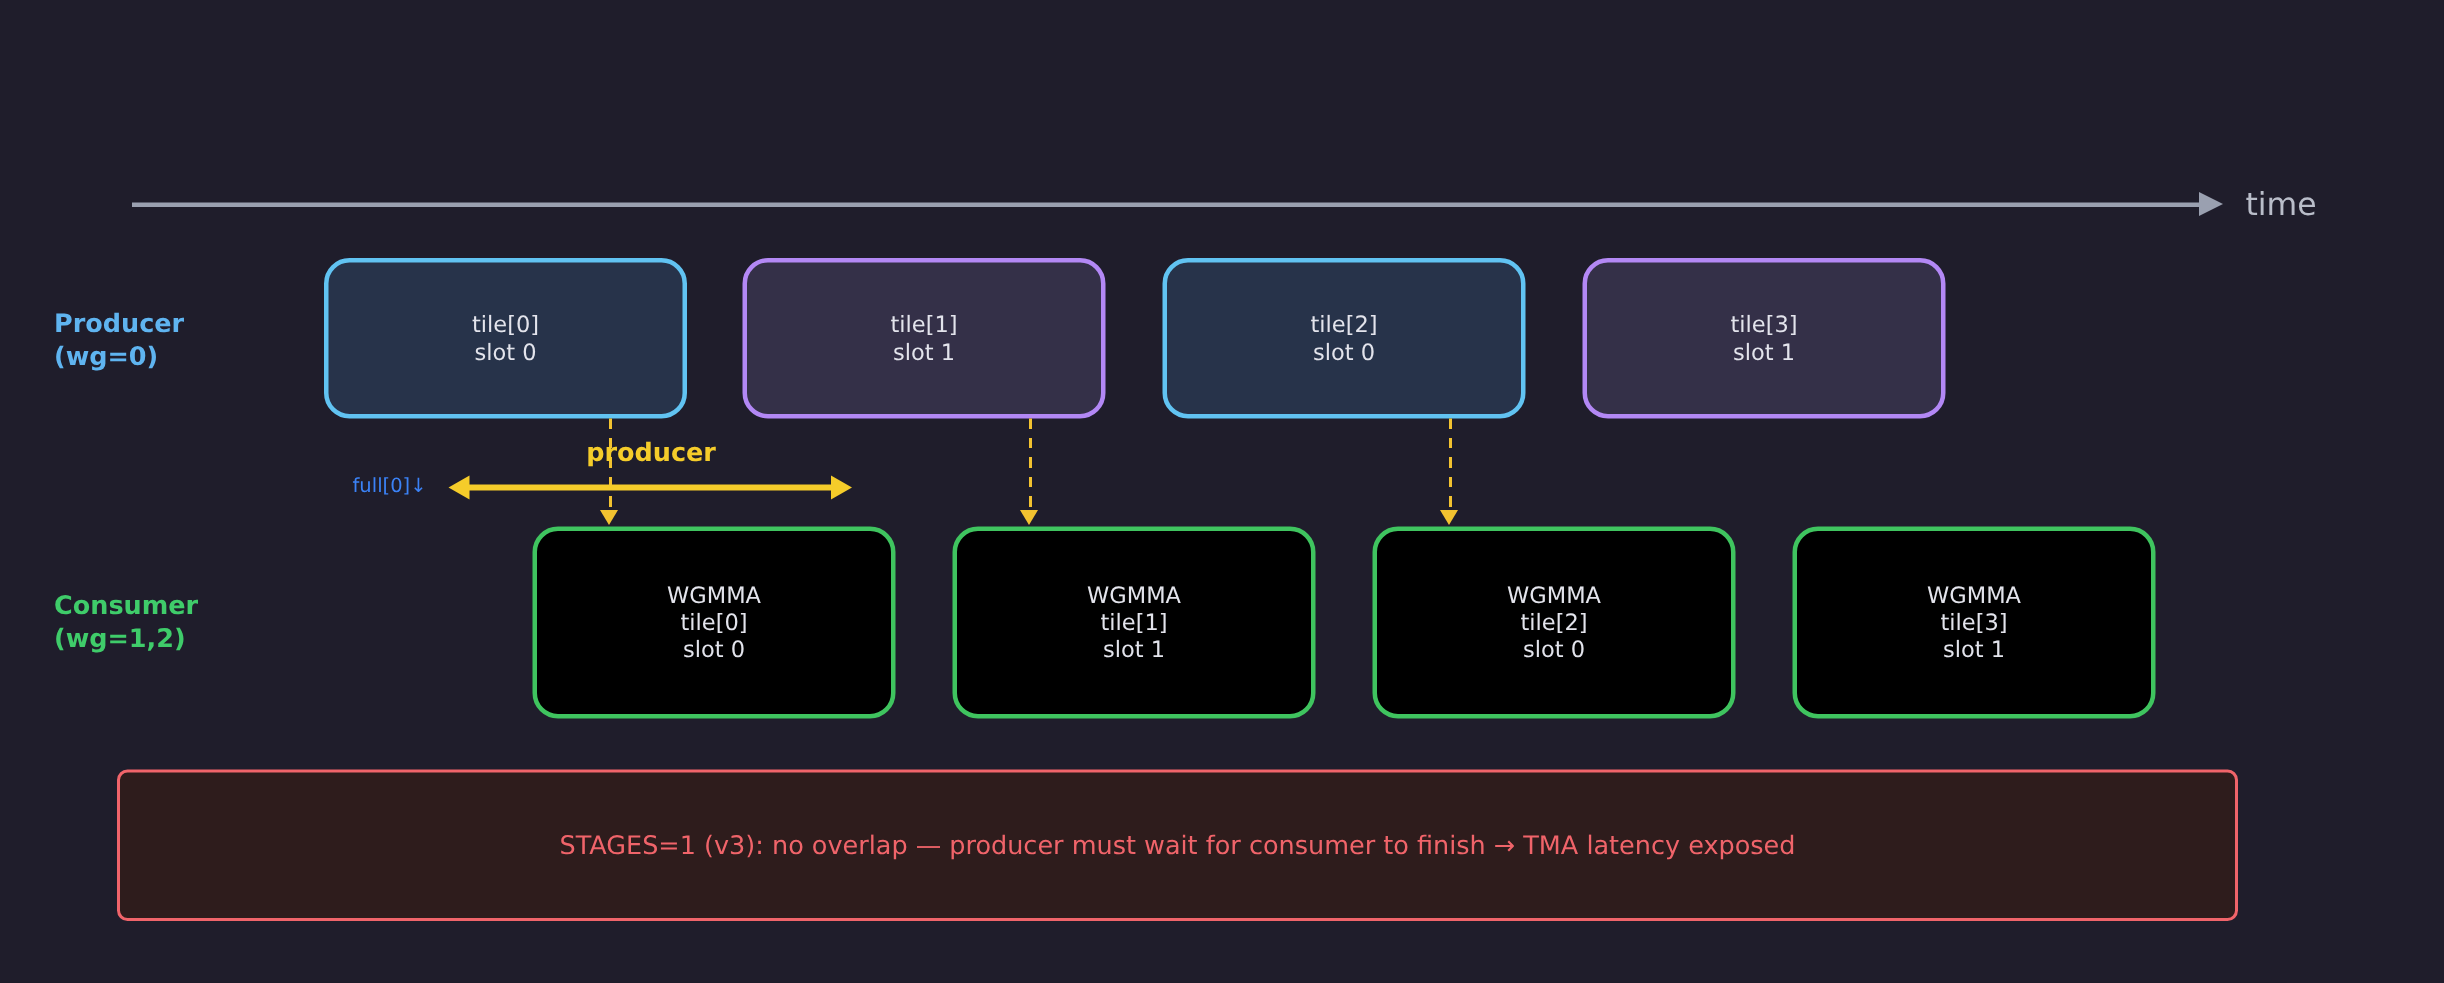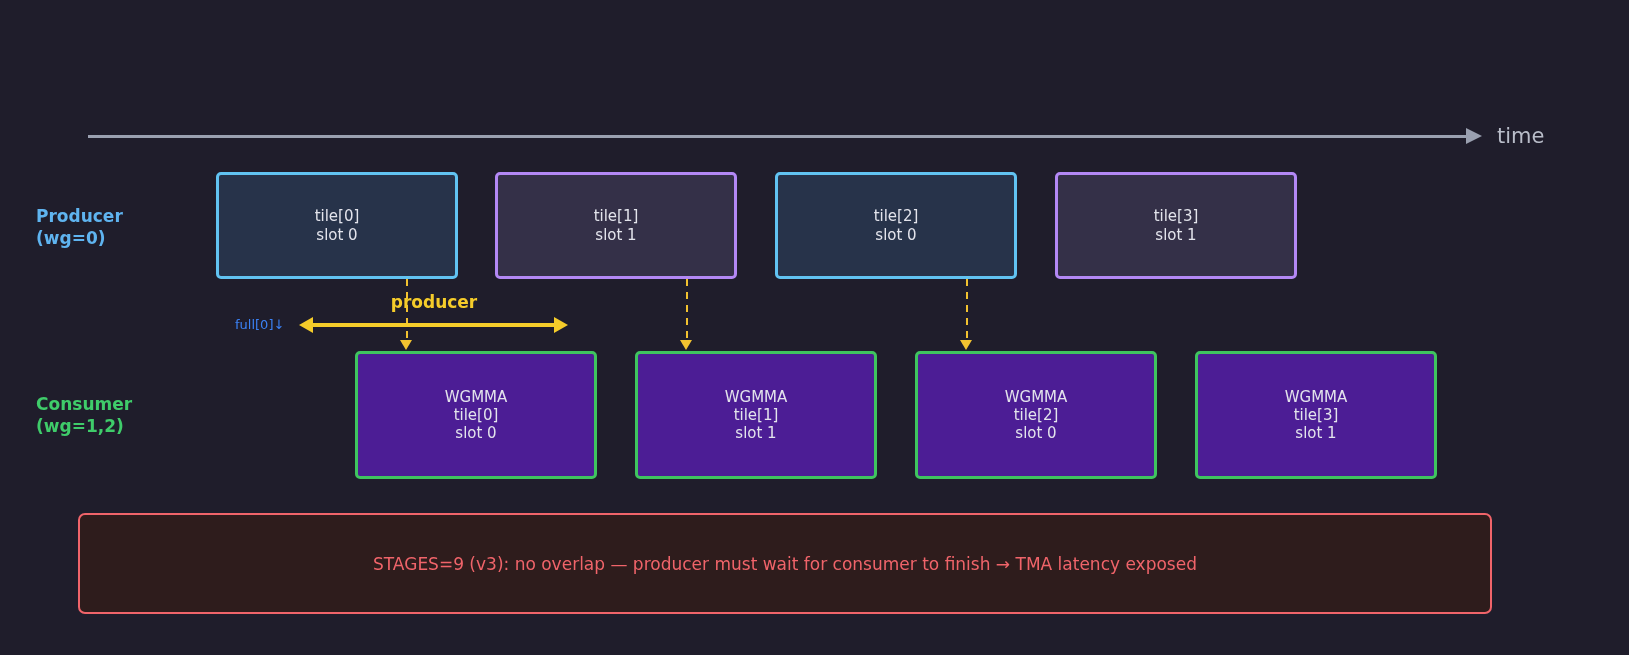--- a/index.html
+++ b/index.html
@@ -72,21 +72,21 @@
   }
   #consumer-label {
     left: 36px;
     top: 393px;
     color: #3fcc6a;
   }
 
   
   .stage-box {
     position: absolute;
-    border-radius: 5px;
+    border-radius: 17px;
     box-sizing: border-box;
     display: flex;
     align-items: center;
     justify-content: center;
     text-align: center;
     color: #e3e4ec;
     font-size: 15px;
     line-height: 1.22;
     white-space: pre-line;
   }
@@ -101,21 +101,21 @@
     background: #27334a;
   }
   .prod-slot1 {
     border-color: #b388f5;
     background: #343048;
   }
   .cons-box {
     top: 351px;
     height: 128px;
     border: 3px solid #3fc45f;
-    background: #4c1d95;
+    background: #000000;
   }
 
   
   .dep-arrow {
     position: absolute;
     width: 2px;
     top: 279px;
     height: 62px;
     background: repeating-linear-gradient(
       to bottom,
@@ -245,16 +245,16 @@
   <div class="dep-arrow" style="left:966px;"></div>
   <div class="dep-arrow-head" style="left:960px;"></div>
 
   <div id="overlap-text">producer</div>
   <div id="overlap-line"></div>
   <div class="overlap-head" id="overlap-head-left"></div>
   <div class="overlap-head" id="overlap-head-right"></div>
   <div id="full-label">full[0]↓</div>
 
   <div id="note-box">
-    <div id="note-text">STAGES=9 (v3):  no overlap — producer must wait for consumer to finish → TMA latency exposed</div>
+    <div id="note-text">STAGES=1 (v3):  no overlap — producer must wait for consumer to finish → TMA latency exposed</div>
   </div>
 
 </div>
 
 </body></html>

